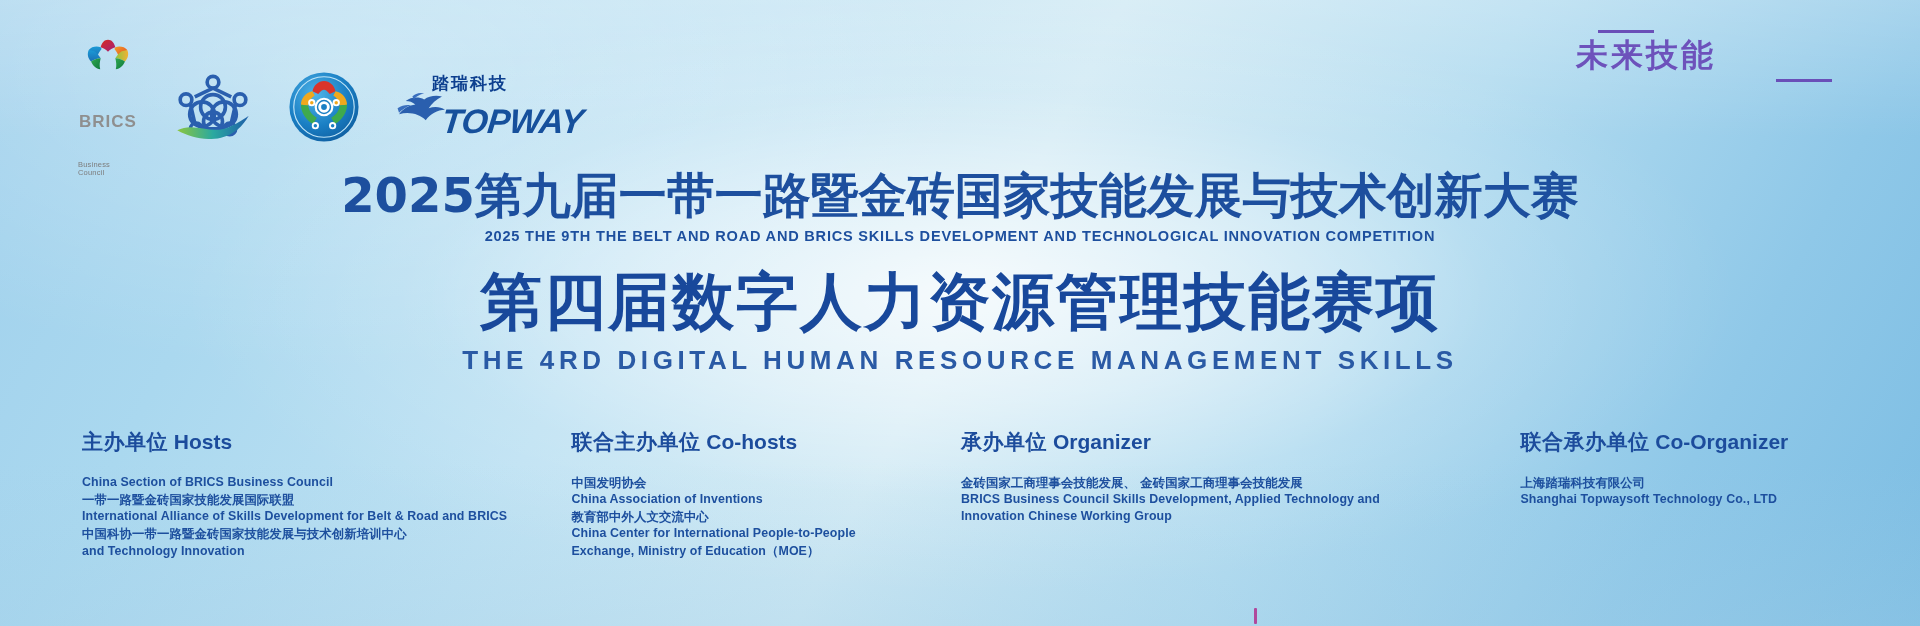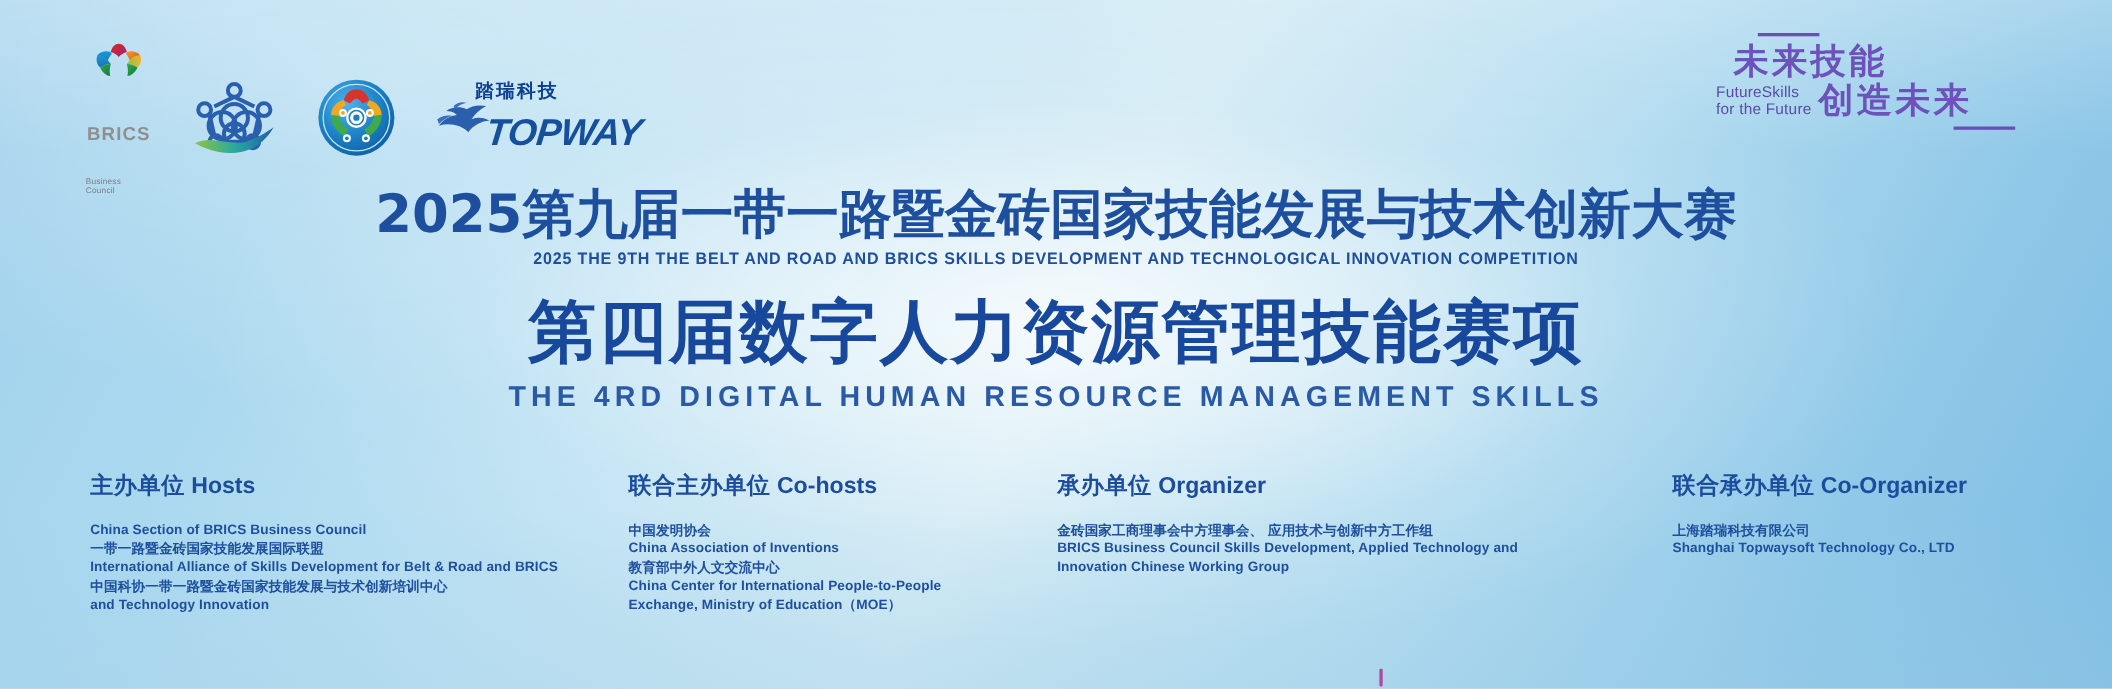--- a/index.html
+++ b/index.html
@@ -276,25 +276,20 @@
           <path d="M22 6 C26 2 32 0 38 2 C32 3 27 6 24 10 Z" fill="#3a6fbe"></path>
         </svg>
         <div class="tw-en">TOPWAY</div>
       </div>
     </div>
   </div>
 
   <div id="future-badge">
     <div class="fb-line-top"></div>
     <div class="fb-cn1">未来技能</div>
-    <div class="fb-mid">
-      <div class="fb-en">FutureSkills
-for the Future</div>
-      <div class="fb-cn2">创造未来</div>
-    </div>
     <div class="fb-line-bot"></div>
   </div>
 
   <div id="titles">
     <div class="t-main-cn">2025第九届一带一路暨金砖国家技能发展与技术创新大赛</div>
     <div class="t-main-en">2025 THE 9TH THE BELT AND ROAD AND BRICS SKILLS DEVELOPMENT AND TECHNOLOGICAL INNOVATION COMPETITION</div>
     <div class="t-sub-cn">第四届数字人力资源管理技能赛项</div>
     <div class="t-sub-en">THE 4RD DIGITAL HUMAN RESOURCE MANAGEMENT SKILLS</div>
   </div>
 
@@ -310,21 +305,21 @@
       <div class="org-col c2">
         <div class="org-head"><span>联合主办单位</span><span class="en"> Co-hosts</span></div>
         <div class="org-line">中国发明协会</div>
         <div class="org-line en">China Association of Inventions</div>
         <div class="org-line">教育部中外人文交流中心</div>
         <div class="org-line en">China Center for International People-to-People</div>
         <div class="org-line en">Exchange, Ministry of Education（MOE）</div>
       </div>
       <div class="org-col c3">
         <div class="org-head"><span>承办单位</span><span class="en"> Organizer</span></div>
-        <div class="org-line">金砖国家工商理事会中方理事会、 应用技术与创新中方工作组</div>
+        <div class="org-line">金砖国家工商理事会技能发展、 金砖国家工商理事会技能发展</div>
         <div class="org-line en">BRICS Business Council Skills Development, Applied Technology and</div>
         <div class="org-line en">Innovation Chinese Working Group</div>
       </div>
       <div class="org-col c4">
         <div class="org-head"><span>联合承办单位</span><span class="en"> Co-Organizer</span></div>
         <div class="org-line">上海踏瑞科技有限公司</div>
         <div class="org-line en">Shanghai Topwaysoft Technology Co., LTD</div>
       </div>
     </div>
 

